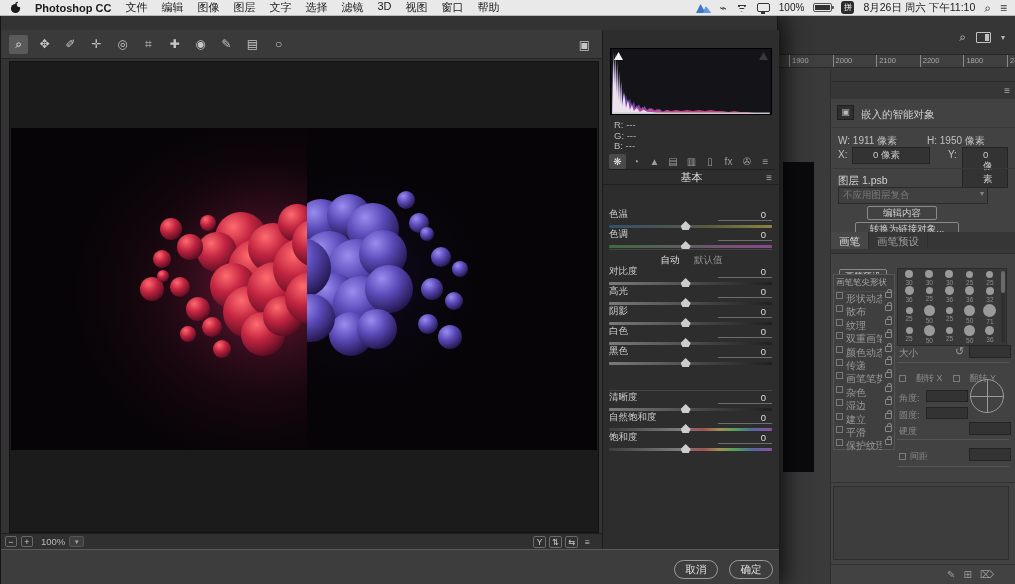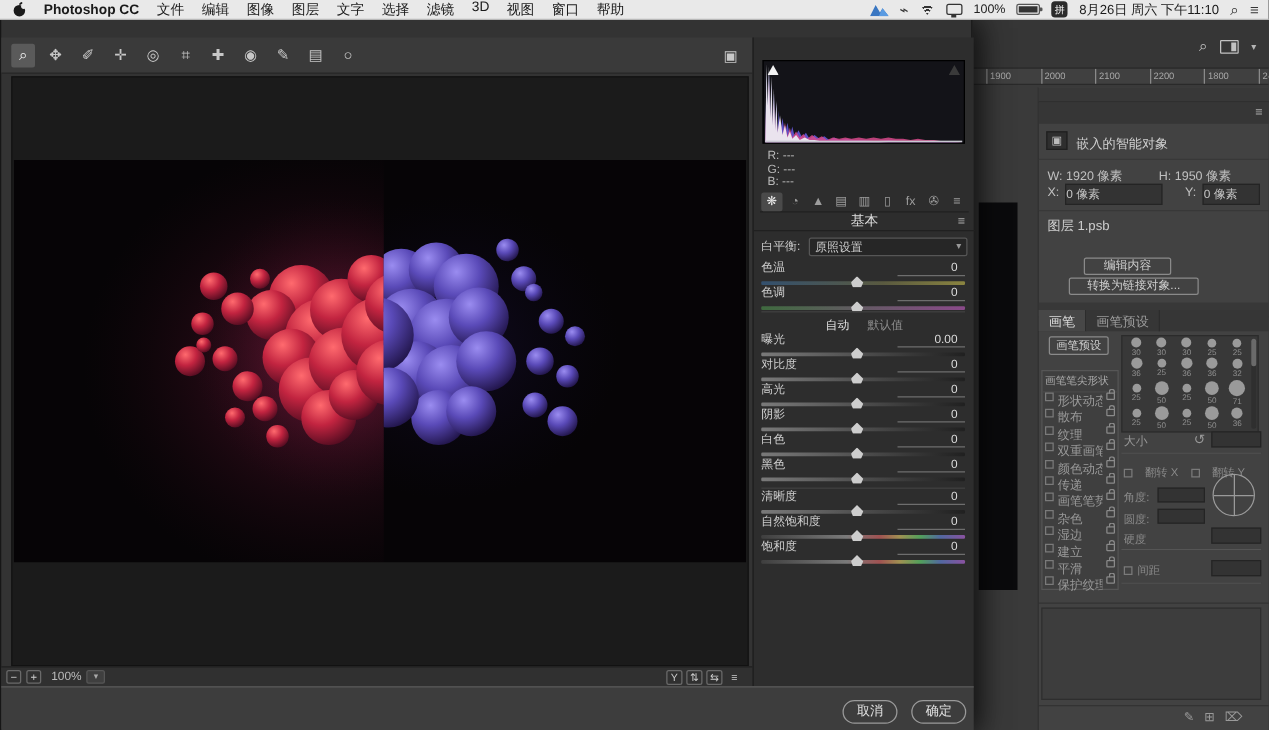--- a/index.html
+++ b/index.html
@@ -31,28 +31,28 @@
 #ps-ruler .tick{width:43.6px;height:13px;border-left:1px solid #8a8a8a;font-size:7.5px;color:#a8a8a8;padding:1px 0 0 2px;flex:none}
 #ps-canvas-strip{position:absolute;left:783px;top:162px;width:31px;height:310px;background:#0b0b0d;z-index:1}
 
 
 #dock{position:absolute;left:830px;top:70px;width:185px;height:514px;background:#424242;border-left:1px solid #2e2e2e;z-index:2;font-size:10px}
 .grp-strip{position:absolute;left:0;width:185px;height:12px;background:#383838;border-bottom:1px solid #2c2c2c}
 .tabbar{position:absolute;left:0;width:185px;height:17px;background:#363636;display:flex;align-items:stretch}
 .ps-tab{padding:2px 8px 0;color:#9b9b9b;font-size:10.5px;border-right:1px solid #2c2c2c;display:flex;align-items:center}
 .ps-tab.active{background:#474747;color:#dcdcdc}
 .tab-menu{margin-left:auto;color:#aaa;padding:0 6px;font-size:10px;display:flex;align-items:center}
-.inbox{background:#333;border:1px solid #242424;color:#c8c8c8;font-size:9.5px;padding:1px 0;display:inline-block}
+.inbox{background:#333;border:1px solid #242424;color:#c8c8c8;font-size:9.5px;padding:1px 20px;display:inline-block}
 .psbtn{background:#424242;border:1px solid #8a8a8a;border-radius:2px;color:#cfcfcf;font-size:9.5px;text-align:center;line-height:12px}
 .sel{background:#404040;border:1px solid #2a2a2a;color:#7d7d7d;font-size:9.5px;padding:1px 4px;position:relative}
 .sel::after{content:"▾";position:absolute;right:3px;top:1px;font-size:8px;color:#888}
 .cb{width:7px;height:7px;border:1px solid #7a7a7a;display:inline-block;flex:none}
 .lock{width:7px;height:6px;border:1px solid #8a8a8a;border-radius:1px;position:relative;display:inline-block;flex:none}
 .lock::before{content:"";position:absolute;top:-4px;left:1px;width:3px;height:3px;border:1px solid #8a8a8a;border-bottom:none;border-radius:3px 3px 0 0}
-#brush-list{position:absolute;left:2px;top:226px;width:62px;height:176px;border:1px solid #565656;background:#3f3f3f}
+#brush-list{position:absolute;left:2px;top:204px;width:62px;height:176px;border:1px solid #565656;background:#3f3f3f}
 #brush-list .hdr{font-size:8.5px;color:#a8a8a8;padding:2px 2px;border-bottom:1px solid #4a4a4a}
 .bl-row{display:flex;align-items:flex-start;gap:3px;height:13.4px;padding:0 2px;color:#999;font-size:10px}
 .bl-row .lbl{flex:1;white-space:nowrap;overflow:hidden}
 #brush-grid{position:absolute;left:66px;top:198px;width:110px;height:78px;background:#383838;border:1px solid #2b2b2b;display:grid;grid-template-columns:repeat(5,1fr);padding:1px 6px 1px 1px}
 .bg-cell{display:flex;flex-direction:column;align-items:center;justify-content:center;gap:1px}
 .bg-dot{background:#9a9a9a;border-radius:50%}
 .bg-num{font-size:6.5px;color:#8f8f8f}
 #brush-grid .sb{position:absolute;right:1px;top:2px;width:4px;height:72px;background:#2f2f2f;border-radius:2px}
 #brush-grid .sb i{display:block;width:4px;height:22px;background:#6a6a6a;border-radius:2px}
 .hline{position:absolute;height:1px;background:#2d2d2d;border-bottom:1px solid #555}
@@ -180,33 +180,34 @@
 
 <div id="dock">
   <div class="grp-strip" style="top:0"></div>
 
   <div class="tabbar" style="top:12px">
     <span class="tab-menu">≡</span>
   </div>
   <div class="abs" style="left:6px;top:35px;width:17px;height:15px;background:#2e2e2e;border:1px solid #1f1f1f;color:#bbb;font-size:9px;text-align:center;line-height:13px">▣</div>
   <div class="abs" style="left:30px;top:38px;font-size:10.5px;color:#cfcfcf">嵌入的智能对象</div>
   <div class="abs" style="left:0;top:57px;width:185px;height:1px;background:#383838"></div>
-  <div class="abs" style="left:7px;top:64px;font-size:10px;color:#c0c0c0"><span>W:</span> <span>1920 像素</span></div>
+  <div class="abs" style="left:7px;top:64px;font-size:10px;color:#c0c0c0"><span>W:</span> <span>1911 像素</span></div>
   <div class="abs" style="left:96px;top:64px;font-size:10px;color:#c0c0c0"><span>H:</span> <span>1950 像素</span></div>
   <div class="abs" style="left:7px;top:79px;font-size:10px;color:#c0c0c0">X:</div>
   <div class="abs inbox" style="left:21px;top:77px;width:78px">0 像素</div>
   <div class="abs" style="left:117px;top:79px;font-size:10px;color:#c0c0c0">Y:</div>
   <div class="abs inbox" style="left:131px;top:77px;width:46px">0 像素</div>
   <div class="abs" style="left:0;top:98px;width:185px;height:1px;background:#383838"></div>
   <div class="abs" style="left:7px;top:104px;font-size:10.5px;color:#cfcfcf">图层 1.psb</div>
+  <div class="abs sel" style="left:7px;top:117px;width:150px">不应用图层复合</div>
   <div class="abs psbtn" style="left:36px;top:136px;width:70px;height:14px">编辑内容</div>
   <div class="abs psbtn" style="left:24px;top:152px;width:104px;height:14px">转换为链接对象...</div>
 
   <div class="grp-strip" style="top:172px"></div>
-  <div class="tabbar" style="top:178px">
+  <div class="tabbar" style="top:162px">
     <span style="display:flex">
 
     <span class="ps-tab active">画笔</span>
         <span class="ps-tab">画笔预设</span>
       </span>
   </div>
   <div class="abs psbtn" style="left:8px;top:199px;width:48px;height:15px;line-height:13px;font-size:9px">画笔预设</div>
 
   <div id="brush-list">
     <div class="hdr">画笔笔尖形状</div>
@@ -581,24 +582,20 @@
         <span class="cr-tab">▥</span>
         <span class="cr-tab">▯</span>
         <span class="cr-tab">fx</span>
         <span class="cr-tab">✇</span>
         <span class="cr-tab">≡</span>
       </div>
     <div id="basic-hdr">
       <span>基本</span>
       <span class="menu">≡</span>
     </div>
-    <div id="wb-row">
-      <span>白平衡:</span>
-      <span id="wb-select">原照设置</span>
-    </div>
 
     <div class="cr-sliders" style="top:181px">
 
         <div class="cr-slider">
           <div class="r1">
             <span class="lbl">色温</span>
             <span class="field">0</span>
           </div>
           <div class="trackwrap">
             <span class="trackbar track-temp"></span>
@@ -617,30 +614,20 @@
           </div>
         </div>
       </div>
     <div class="divider" style="top:219px"></div>
     <div id="auto-row">
       <span class="a">自动</span>
       <span class="d">默认值</span>
     </div>
     <div class="cr-sliders" style="top:238px">
 
-        <div class="cr-slider">
-          <div class="r1">
-            <span class="lbl">曝光</span>
-            <span class="field">0.00</span>
-          </div>
-          <div class="trackwrap">
-            <span class="trackbar track-plain"></span>
-            <span class="thumb" style="left: 47%;"></span>
-          </div>
-        </div>
 
         <div class="cr-slider">
           <div class="r1">
             <span class="lbl">对比度</span>
             <span class="field">0</span>
           </div>
           <div class="trackwrap">
             <span class="trackbar track-plain"></span>
             <span class="thumb" style="left: 47%;"></span>
           </div>

